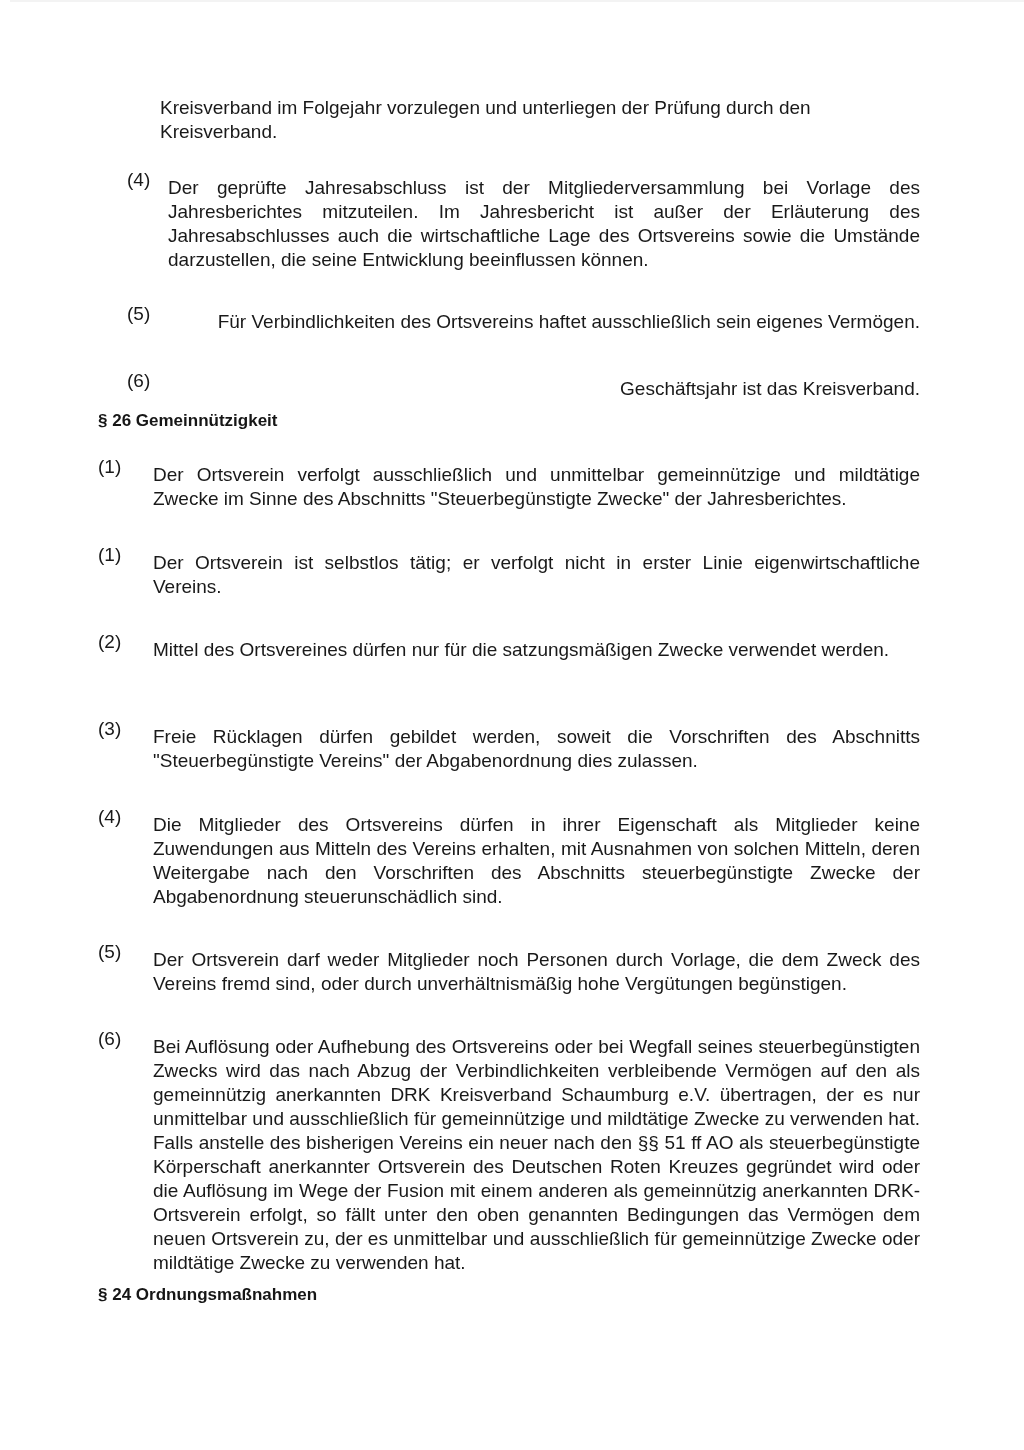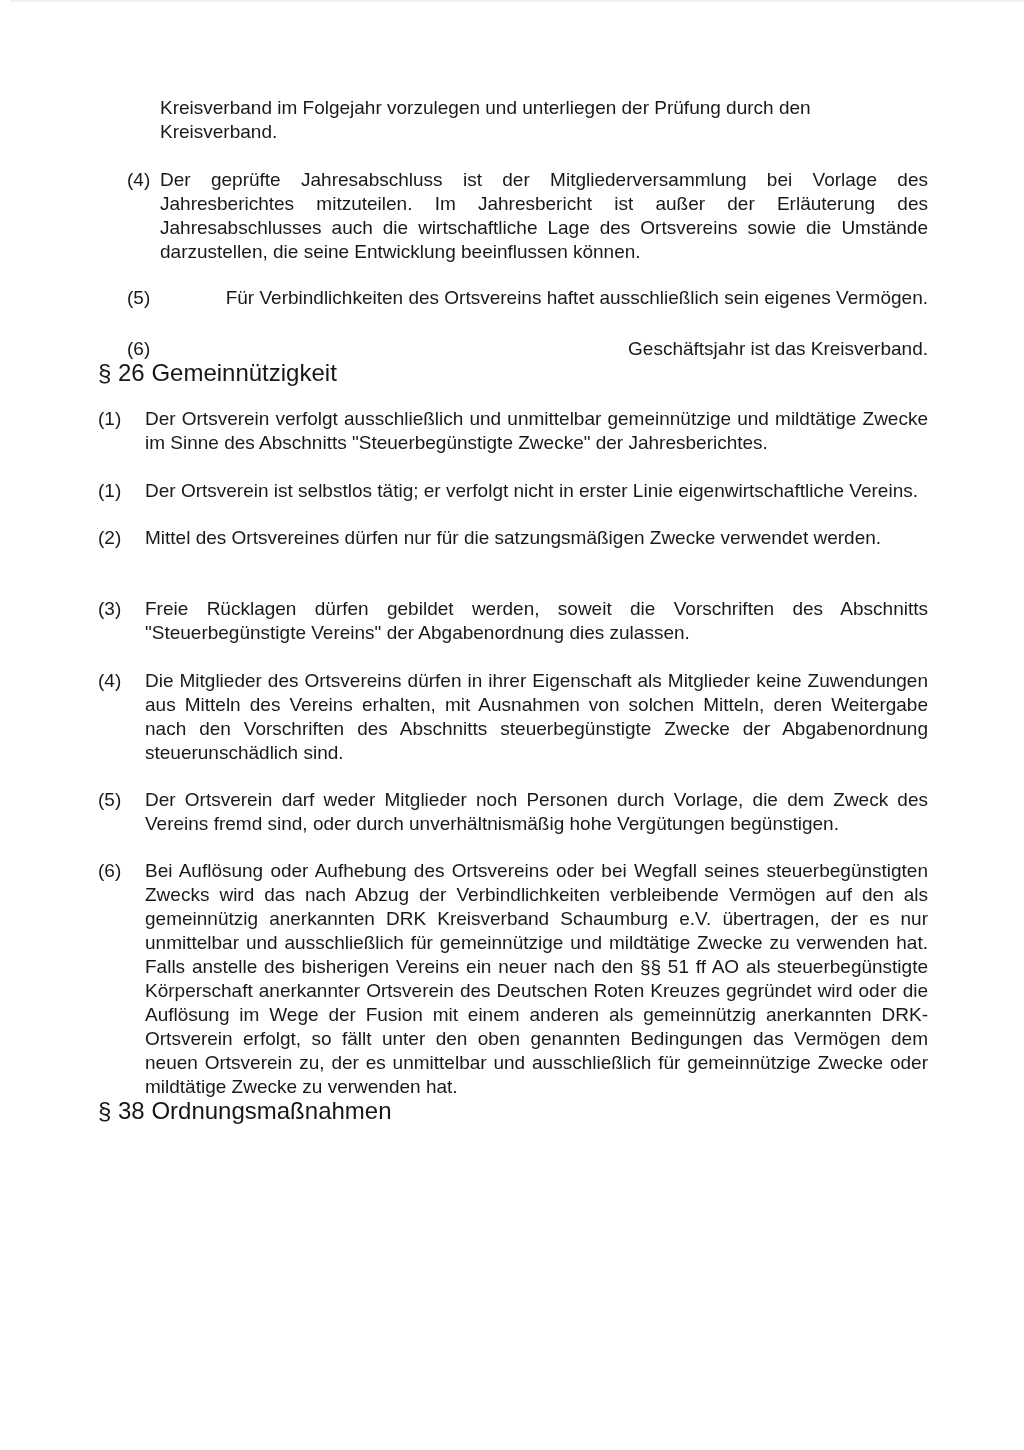--- a/index.html
+++ b/index.html
@@ -13,42 +13,42 @@
     font-size: 19px;
     line-height: 24px;
     overflow: hidden;
   }
   .scan-edge {
     position: absolute;
     top: 0; left: 10px; right: 0;
     height: 2px;
     background: #f3f3f3;
   }
-  p { margin: 0; }
+  p { margin: 8px; }
   .intro {
     margin: 96px 96px 0 160px;
   }
   .item {
     display: flex;
     align-items: flex-start;
     margin-right: 96px;
   }
   .item.top { margin-left: 127px; }
   .item.top .num { flex: 0 0 33px; }
   .item.sec { margin-left: 98px; }
   .item.sec .num { flex: 0 0 47px; }
   .num { display: block; }
   .body { flex: 1 1 auto; text-align: right; }
   .just { text-align: justify; }
   .nowrap { white-space: nowrap; }
   h2.heading {
     font-family: "Liberation Sans", sans-serif;
-    font-size: 24px;
+    font-size: 17px;
     line-height: 24px;
-    font-weight: normal;
+    font-weight: bold;
     margin: 0 96px 0 98px;
     color: #161616;
   }
   .mt22 { margin-top: 22px; }
   .mt23 { margin-top: 23px; }
   .mt24 { margin-top: 24px; }
   .mt27 { margin-top: 27px; }
   .mt46 { margin-top: 46px; }
   .mt47 { margin-top: 47px; }
   .mt50 { margin-top: 50px; }
@@ -106,14 +106,14 @@
   <div class="item sec mt23">
     <span class="num">(5)</span>
     <p class="body just">Der Ortsverein darf weder Mitglieder noch Personen durch Vorlage, die dem Zweck des Vereins fremd sind, oder durch unverhältnismäßig hohe Vergütungen begünstigen.</p>
   </div>
 
   <div class="item sec mt23">
     <span class="num">(6)</span>
     <p class="body just">Bei Auflösung oder Aufhebung des Ortsvereins oder bei Wegfall seines steuerbegünstigten Zwecks wird das nach Abzug der Verbindlichkeiten verbleibende Vermögen auf den als gemeinnützig anerkannten DRK Kreisverband Schaumburg e.V. übertragen, der es nur unmittelbar und ausschließlich für gemeinnützige und mildtätige Zwecke zu verwenden hat. Falls anstelle des bisherigen Vereins ein neuer nach den §§ 51 ff AO als steuerbegünstigte Körperschaft anerkannter Ortsverein des Deutschen Roten Kreuzes gegründet wird oder die Auflösung im Wege der Fusion mit einem anderen als gemeinnützig anerkannten DRK-Ortsverein erfolgt, so fällt unter den oben genannten Bedingungen das Vermögen dem neuen Ortsverein zu, der es unmittelbar und ausschließlich für gemeinnützige Zwecke oder mildtätige Zwecke zu verwenden hat.</p>
   </div>
 
-  <h2 class="heading mt50">§ 38 Ordnungsmaßnahmen</h2>
+  <h2 class="heading mt50">§ 24 Ordnungsmaßnahmen</h2>
 </main>
 
 </body></html>

